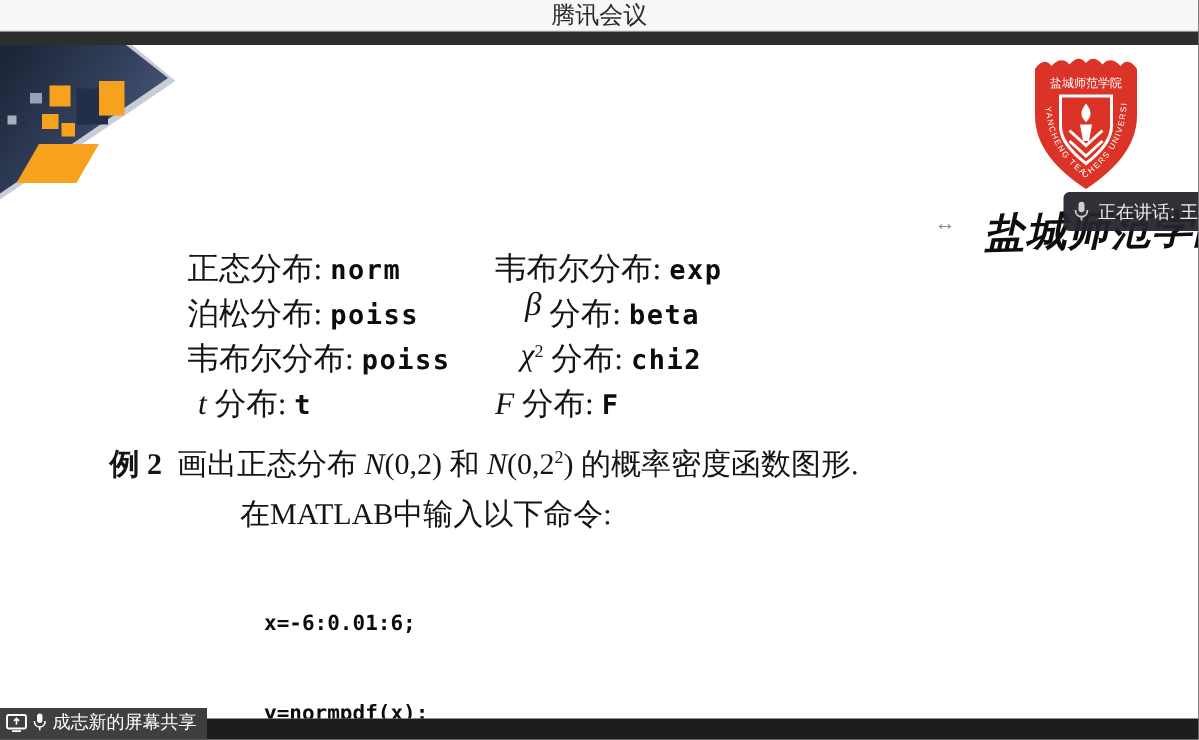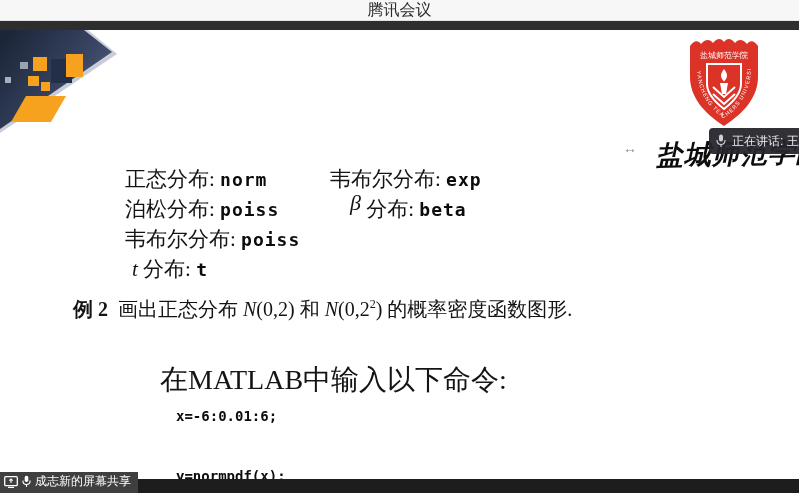--- a/index.html
+++ b/index.html
@@ -33,21 +33,21 @@
   .intro{position:absolute;left:125px;top:107px;font-size:21px;}
   .drow{position:absolute;font-size:21px;white-space:nowrap;}
   .cmd{font-family:"DejaVu Sans Mono","Liberation Mono",monospace;font-weight:bold;
        font-size:18px;color:#0c0c0c;letter-spacing:1px;}
   .sym{font-style:italic;font-family:"Liberation Serif","DejaVu Serif",serif;}
   .raise{position:relative;top:-6px;font-size:22px;}
   .raise2{position:relative;top:-3px;}
   .supsc{font-size:12px;vertical-align:super;line-height:0;}
   .example{position:absolute;left:35px;top:266px;font-size:20px;white-space:nowrap;}
   .example b{margin-right:10px;margin-left:38px;}
-  .matlab-intro{position:absolute;left:160px;top:299px;font-size:28px;margin-top:32px;}
+  .matlab-intro{position:absolute;left:160px;top:299px;font-size:20px;}
   .code{position:absolute;left:176px;top:336px;font-family:"DejaVu Sans Mono","Liberation Mono",monospace;
         font-weight:bold;font-size:14px;color:#0c0c0c;line-height:20px;white-space:pre;}
   
   .logo{position:absolute;left:686px;top:7px;width:76px;height:92px;}
   .callig{position:absolute;left:656px;top:106px;width:143px;height:48px;overflow:hidden;
           font-family:"Liberation Serif","DejaVu Serif",serif;font-style:italic;font-weight:bold;
           font-size:27px;color:#0d0d0d;white-space:nowrap;transform:rotate(-1.5deg);letter-spacing:1px;}
   
   .speaking{position:absolute;left:709px;top:98px;width:90px;height:26px;background:rgba(38,38,44,.95);
             border-radius:4px 0 0 4px;display:flex;align-items:center;gap:6px;padding-left:7px;
@@ -92,23 +92,29 @@
     <div class="drow cn" style="left:125px;top:165px">
       <span>泊松分布: </span><span class="cmd">poiss</span>
     </div>
     <div class="drow cn" style="left:350px;top:165px">
       <span class="sym raise">β</span><span> 分布: </span><span class="cmd">beta</span>
     </div>
 
     <div class="drow cn" style="left:125px;top:195px">
       <span>韦布尔分布: </span><span class="cmd">poiss</span>
     </div>
+    <div class="drow cn" style="left:347px;top:195px">
+      <span class="sym raise2">χ</span><span class="supsc">2</span><span> 分布: </span><span class="cmd">chi2</span>
+    </div>
 
     <div class="drow cn" style="left:132px;top:225px">
       <span class="sym">t</span><span> 分布: </span><span class="cmd">t</span>
+    </div>
+    <div class="drow cn" style="left:330px;top:225px">
+      <span class="sym">F</span><span> 分布: </span><span class="cmd">F</span>
     </div>
 
     <div class="example cn">
       <b>例 2</b><span>画出正态分布 </span><span class="sym">N</span><span>(0,2) </span><span>和 </span><span class="sym">N</span><span>(0,2</span><span class="supsc">2</span><span>) </span><span>的概率密度函数图形.</span>
     </div>
 
     <div class="matlab-intro cn">在MATLAB中输入以下命令:</div>
 
     <div class="code">
       <div>x=-6:0.01:6;</div>

